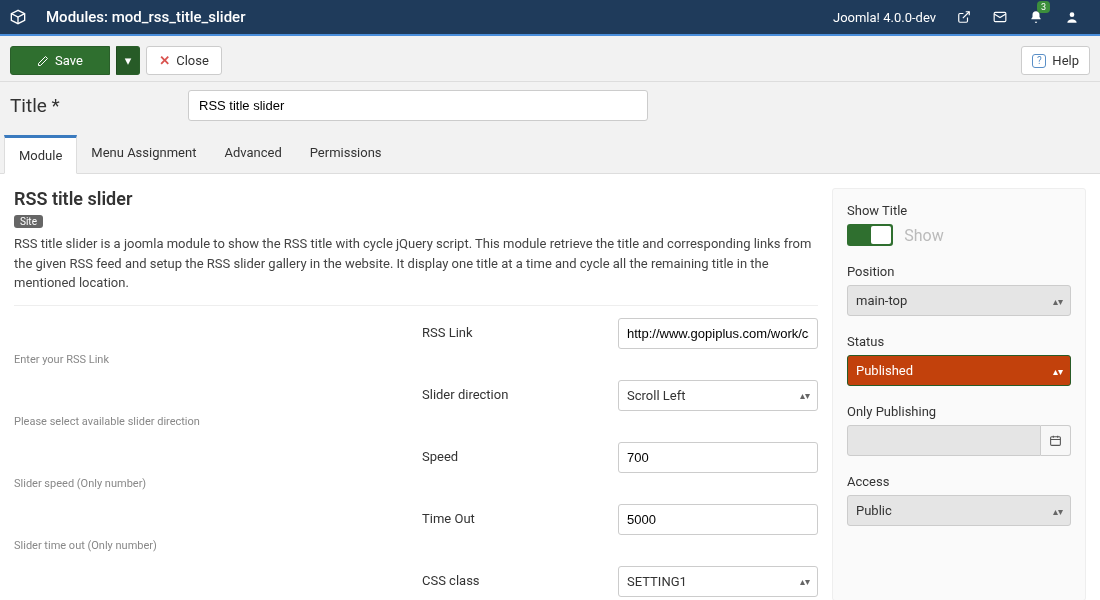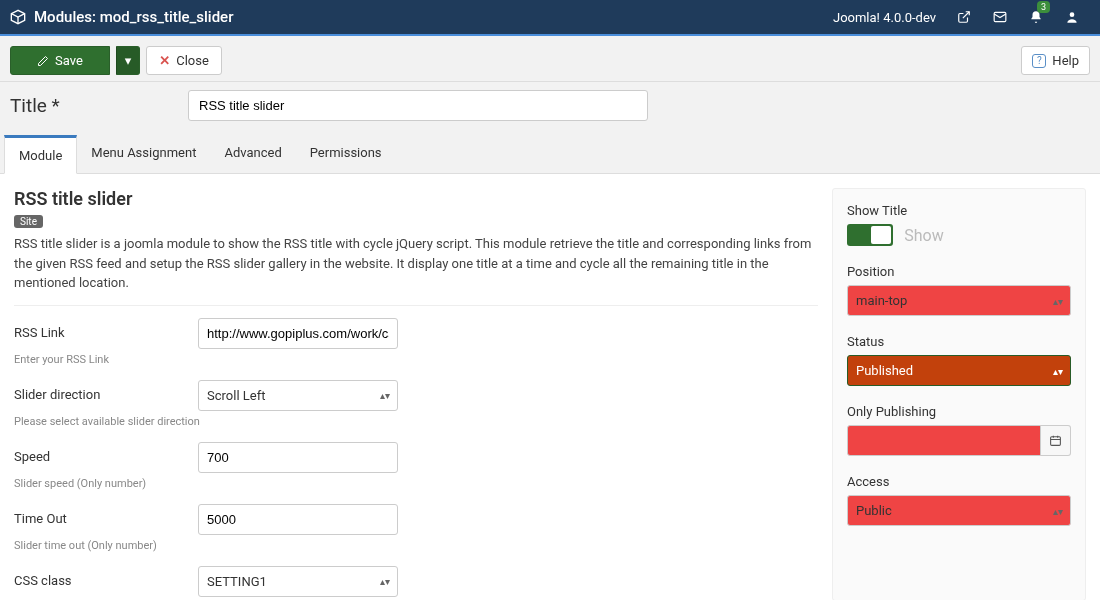--- a/index.html
+++ b/index.html
@@ -14,21 +14,21 @@
       color: #fff;
       height: 36px;
       display: flex;
       align-items: center;
       padding: 0 10px;
       border-bottom: 2px solid #4a8edb;
     }
     .topnav-left {
       display: flex;
       align-items: center;
-      gap: 8px;
+      gap: 20px;
       flex: 1;
     }
     .topnav-title {
       font-size: 15px;
       font-weight: 500;
     }
     .topnav-right {
       display: flex;
       align-items: center;
       gap: 0;
@@ -198,21 +198,22 @@
       font-size: 13px;
       color: #444;
       line-height: 1.5;
       margin-bottom: 10px;
     }
     .hr { border: none; border-top: 1px solid #eee; margin: 12px 0; }
     .field-row {
       display: flex;
       align-items: flex-start;
       margin-bottom: 4px;
-      gap: 4px;
+      gap: 16px;
+      justify-content: flex-end;
     }
     .field-label {
       width: 180px;
       padding-top: 7px;
       font-size: 13px;
     }
     .field-control {
       width: 200px;
     }
     .field-input, .field-select {
@@ -271,21 +272,21 @@
       font-size: 16px;
       vertical-align: middle;
     }
     .sidebar-group { margin-bottom: 18px; }
     .sidebar-select, .sidebar-input {
       width: 100%;
       padding: 7px 8px;
       border: 1px solid #ccc;
       border-radius: 3px;
       font-size: 13px;
-      background: #ef4444;
+      background: #e5e5e5;
     }
     .sidebar-select-wrap { position: relative; }
     .sidebar-select-wrap .arrows {
       position: absolute;
       right: 8px;
       top: 50%;
       transform: translateY(-50%);
       font-size: 10px;
       color: #666;
       pointer-events: none;

